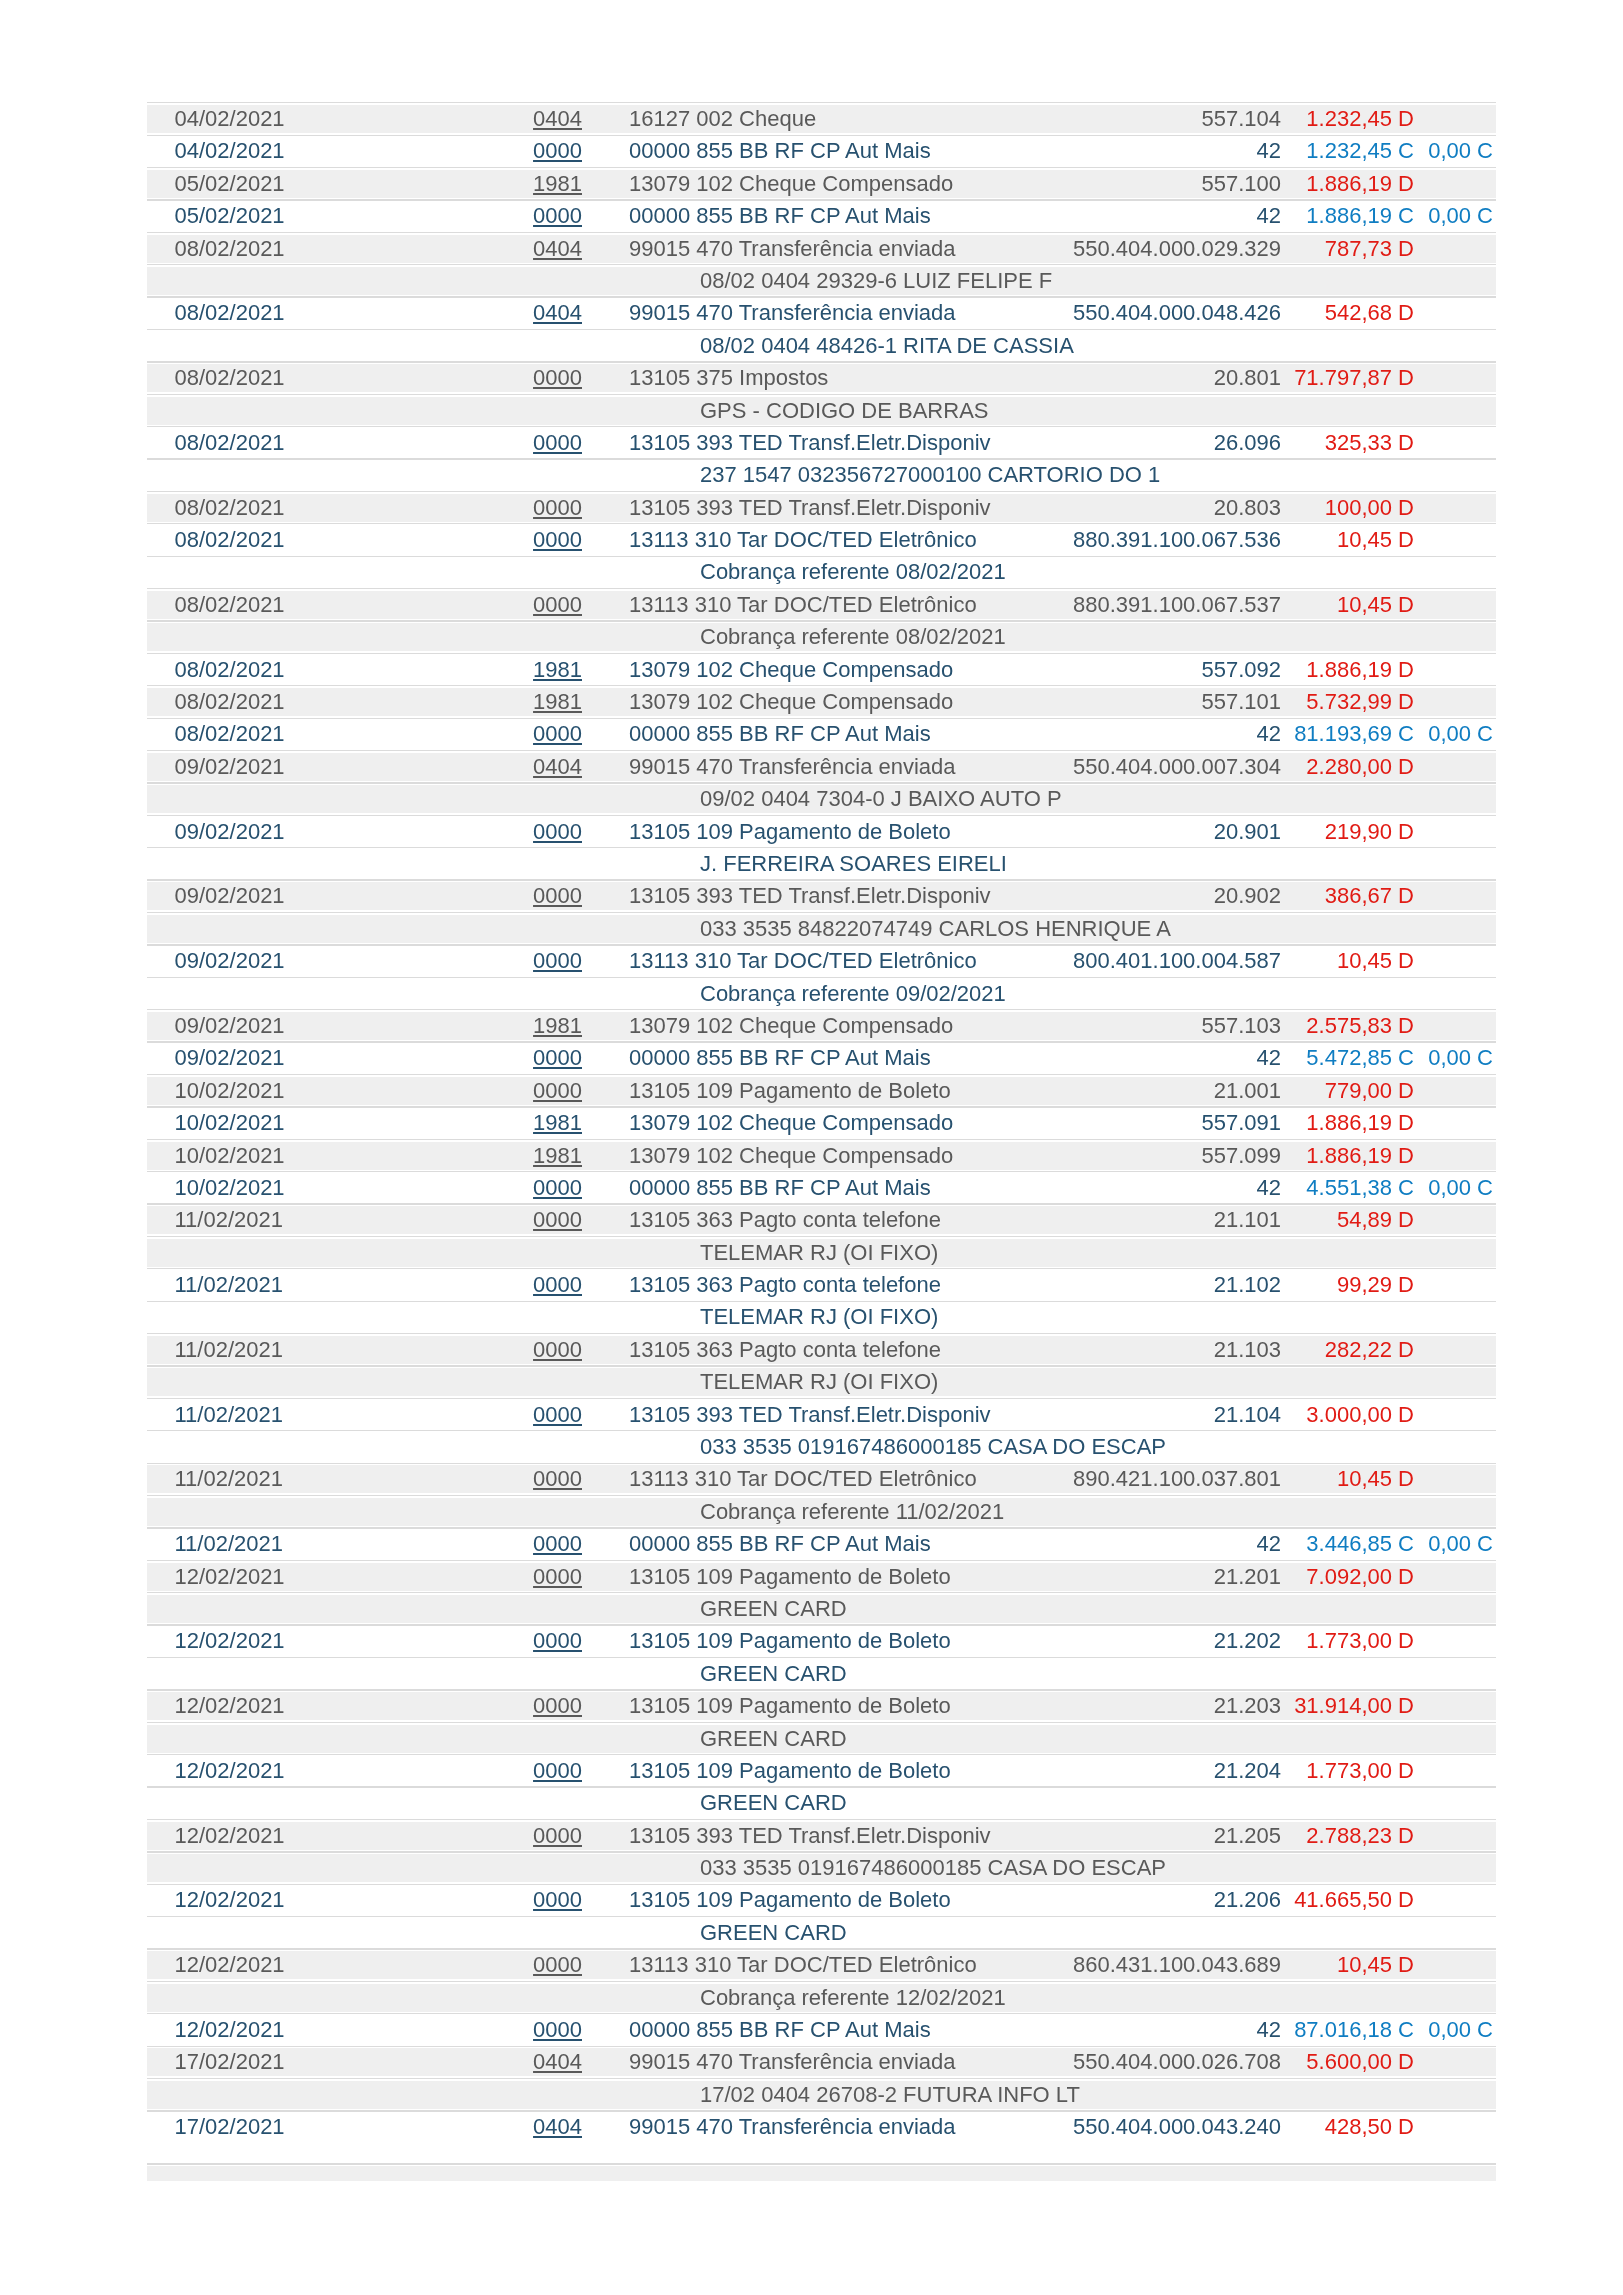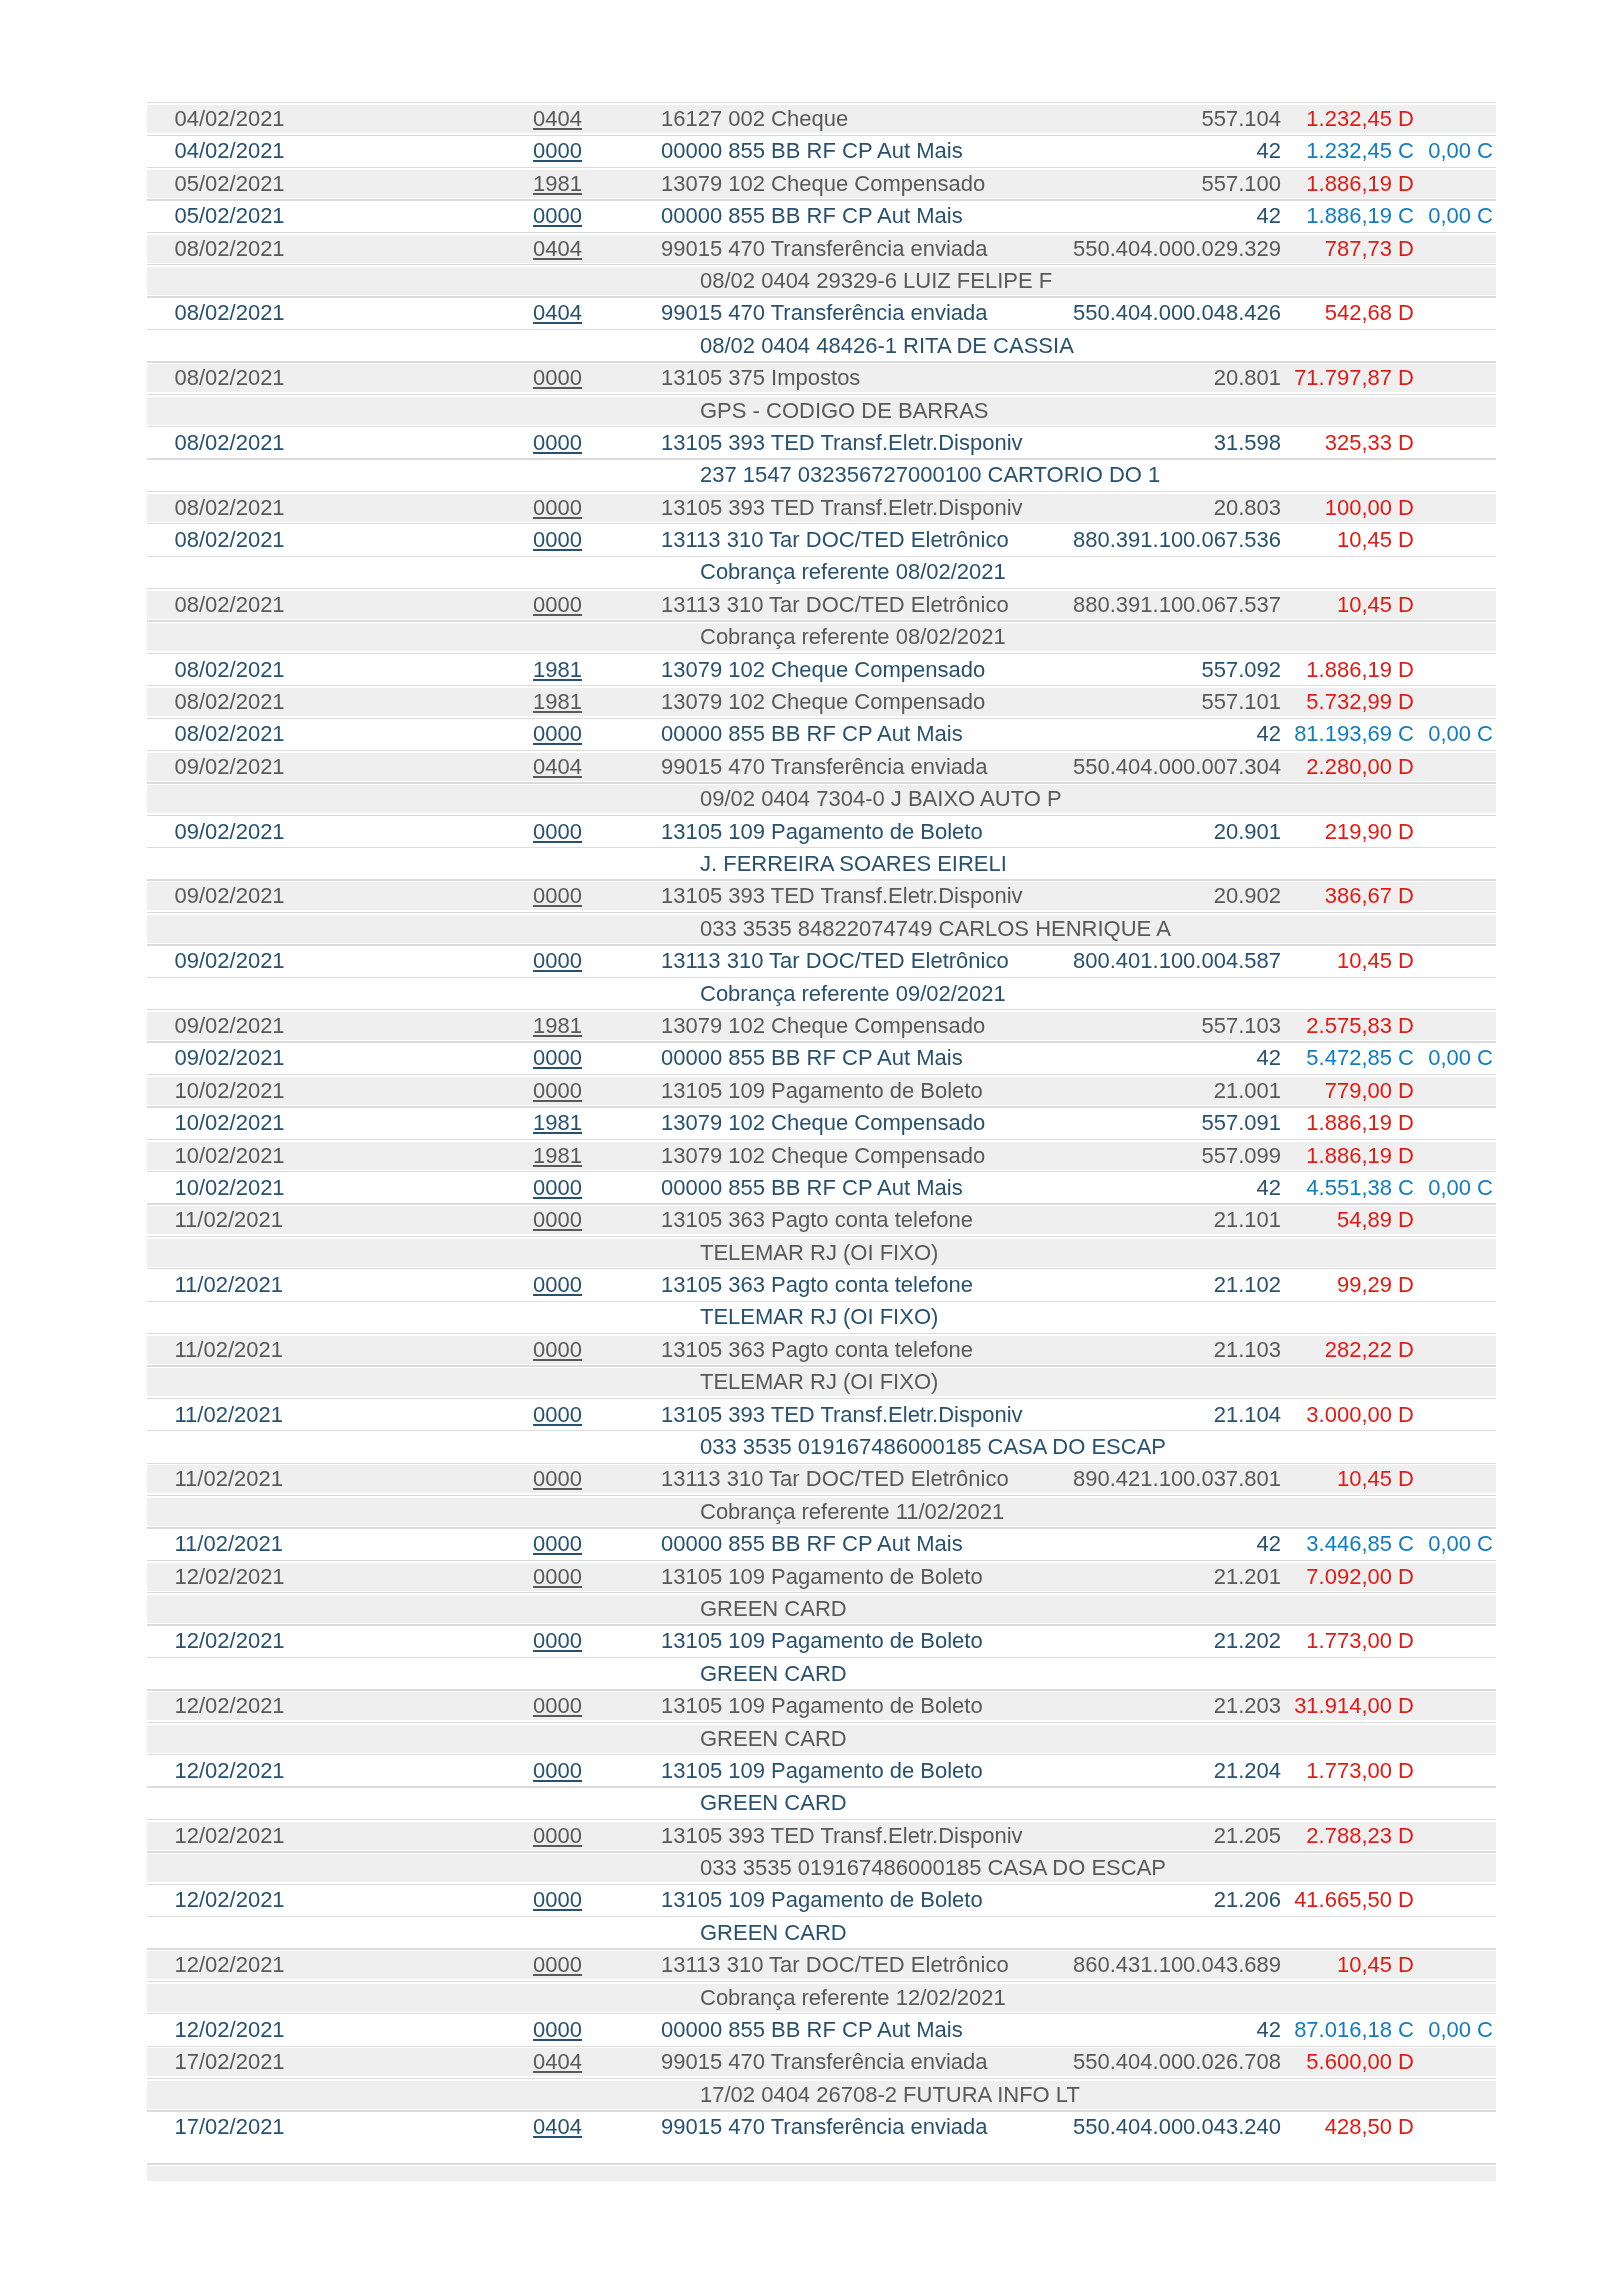--- a/index.html
+++ b/index.html
@@ -38,21 +38,21 @@
     left: 0;
     width: 100%;
     height: 1.3px;
     background: var(--sep);
   }
   .row.gray  { background: var(--rowbg); color: var(--graytext); }
   .row.white { background: #FFFFFF;      color: var(--navytext); }
   .row span { position: absolute; top: 0; display: block; }
   .c-date   { left: 27.5px; }
   .c-ag     { left: 304px;  width: 131px; text-align: right; text-decoration: underline; }
-  .c-hist   { left: 482px; margin-left: 32px; }
+  .c-hist   { left: 482px; }
   .c-doc    { left: 753px; width: 381px; text-align: right; }
   .c-val    { left: 1073px; width: 194px; text-align: right; }
   .c-saldo  { left: 1269px; width: 77px; text-align: right; }
   .c-detail { left: 553px; }
   .debit  { color: var(--debit); }
   .credit { color: var(--credit); }
   .sliver {
     position: relative;
     height: 14.4px;
     margin-top: 25px;
@@ -135,21 +135,21 @@
     <span class="c-val debit">71.797,87 D</span>
     <span class="c-saldo"></span>
   </div>
       <div class="row gray">
     <span class="c-detail">GPS - CODIGO DE BARRAS</span>
   </div>
       <div class="row white">
     <span class="c-date">08/02/2021</span>
     <span class="c-ag">0000</span>
     <span class="c-hist">13105 393 TED Transf.Eletr.Disponiv</span>
-    <span class="c-doc">31.598</span>
+    <span class="c-doc">26.096</span>
     <span class="c-val debit">325,33 D</span>
     <span class="c-saldo"></span>
   </div>
       <div class="row white">
     <span class="c-detail">237 1547 032356727000100 CARTORIO DO 1</span>
   </div>
       <div class="row gray">
     <span class="c-date">08/02/2021</span>
     <span class="c-ag">0000</span>
     <span class="c-hist">13105 393 TED Transf.Eletr.Disponiv</span>

